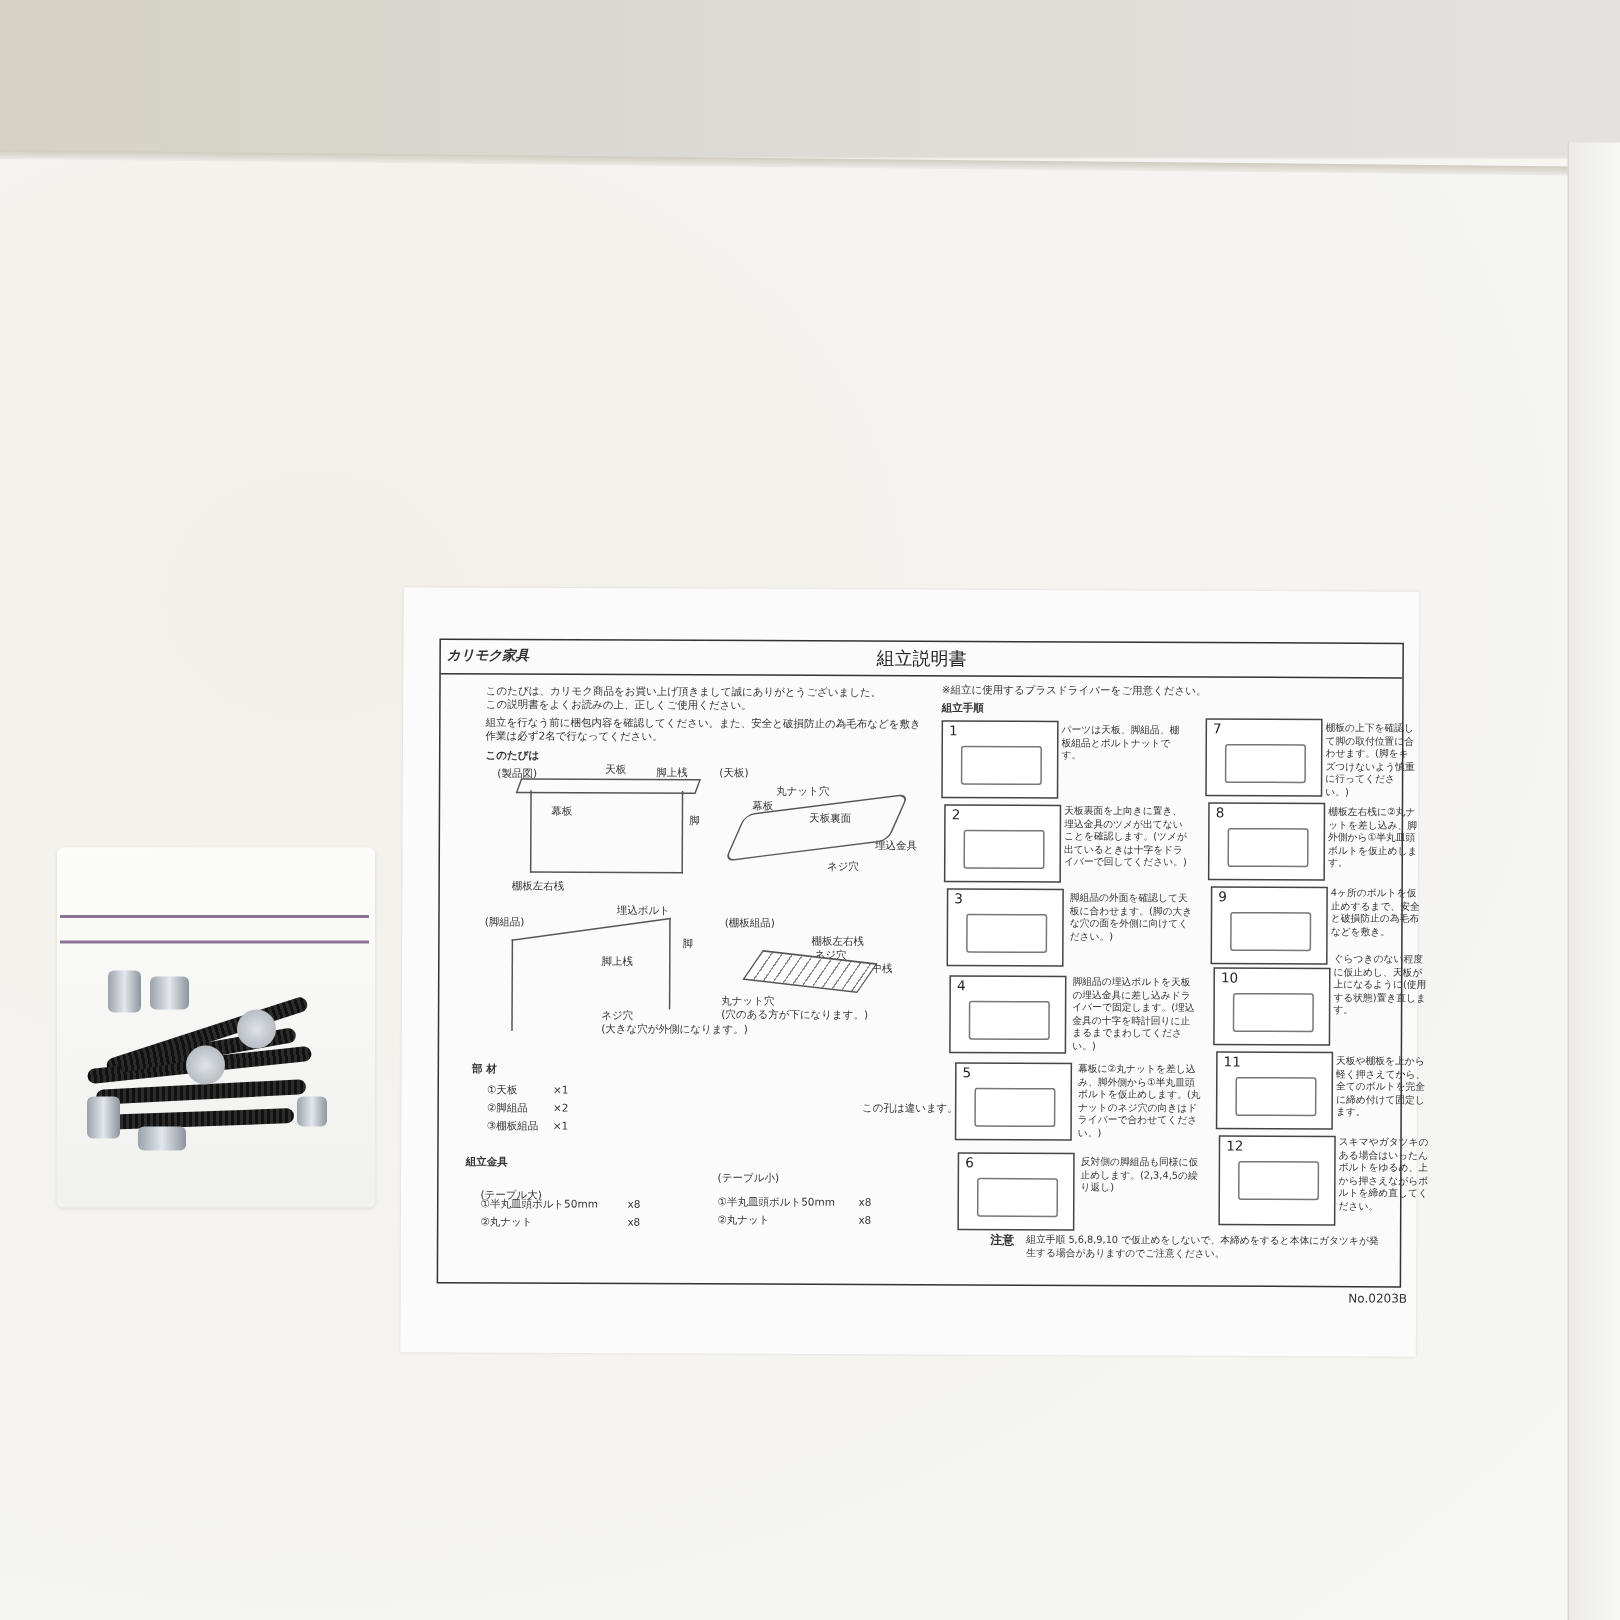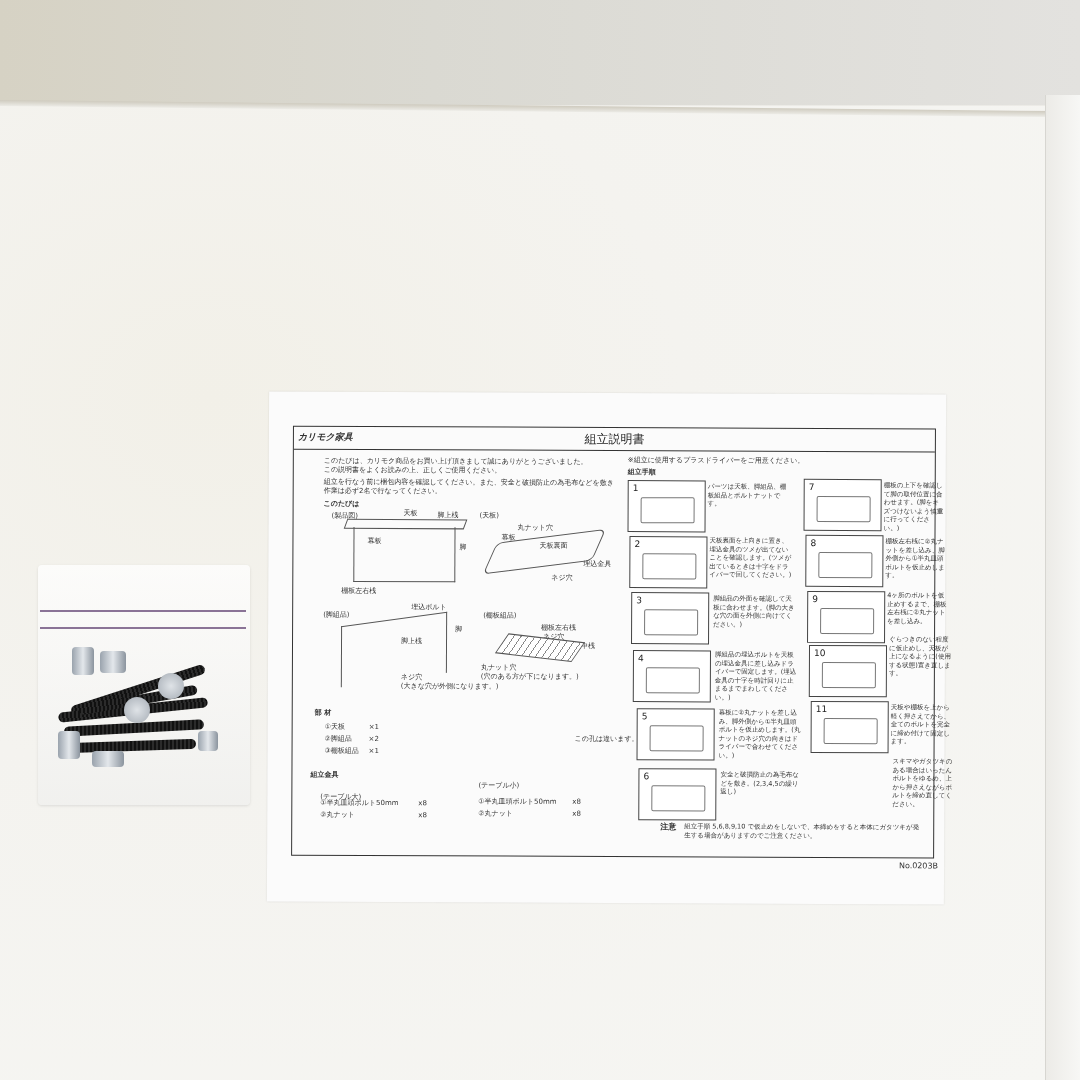--- a/index.html
+++ b/index.html
@@ -158,46 +158,50 @@
     <div class="t" style="left:282px;top:307px">この孔は違います。</div>
     <div class="step" style="left:344px;top:280px">
         <span class="n">5</span>
         <div class="draw"></div>
       </div>
     <div class="sdesc" style="left:426px;top:280px">幕板に②丸ナットを差し込み、脚外側から①半丸皿頭ボルトを仮止めします。(丸ナットのネジ穴の向きはドライバーで合わせてください。)</div>
     <div class="step" style="left:346px;top:340px">
         <span class="n">6</span>
         <div class="draw"></div>
       </div>
-    <div class="sdesc" style="left:428px;top:342px">安全と破損防止の為毛布などを敷き。(2,3,4,5の繰り返し)</div>
+    <div class="sdesc" style="left:428px;top:342px">反対側の脚組品も同様に仮止めします。(2,3,4,5の繰り返し)</div>
 
     <div class="step" style="left:510px;top:50px">
         <span class="n">7</span>
         <div class="draw"></div>
       </div>
     <div class="sdesc" style="left:590px;top:52px;width:62px">棚板の上下を確認して脚の取付位置に合わせます。(脚をキズつけないよう慎重に行ってください。)</div>
     <div class="step" style="left:512px;top:106px">
         <span class="n">8</span>
         <div class="draw"></div>
       </div>
     <div class="sdesc" style="left:592px;top:108px;width:62px">棚板左右桟に②丸ナットを差し込み、脚外側から①半丸皿頭ボルトを仮止めします。</div>
     <div class="step" style="left:514px;top:162px">
         <span class="n">9</span>
         <div class="draw"></div>
       </div>
-    <div class="sdesc" style="left:594px;top:162px;width:62px">4ヶ所のボルトを仮止めするまで、棚板左右桟に②丸ナットを差し込み。</div>
+    <div class="sdesc" style="left:594px;top:162px;width:62px">4ヶ所のボルトを仮止めするまで、安全と破損防止の為毛布などを敷き。</div>
     <div class="step" style="left:516px;top:216px">
         <span class="n">10</span>
         <div class="draw"></div>
       </div>
     <div class="sdesc" style="left:596px;top:206px;width:62px">ぐらつきのない程度に仮止めし、天板が上になるように(使用する状態)置き直します。</div>
     <div class="step" style="left:518px;top:272px">
         <span class="n">11</span>
         <div class="draw"></div>
       </div>
     <div class="sdesc" style="left:598px;top:274px;width:62px">天板や棚板を上から軽く押さえてから、全てのボルトを完全に締め付けて固定します。</div>
+    <div class="step" style="left:520px;top:328px;height:58px">
+        <span class="n">12</span>
+        <div class="draw"></div>
+      </div>
     <div class="sdesc" style="left:600px;top:328px;width:62px">スキマやガタツキのある場合はいったんボルトをゆるめ、上から押さえながらボルトを締め直してください。</div>
 
     <div class="t tb" style="left:368px;top:394px;font-size:8px">注意</div>
     <div class="sdesc" style="left:392px;top:394px;width:240px">組立手順 5,6,8,9,10 で仮止めをしないで、本締めをすると本体にガタツキが発生する場合がありますのでご注意ください。</div>
   </div>
   <div class="docno">No.0203B</div>
 </div>
 
 </body></html>

